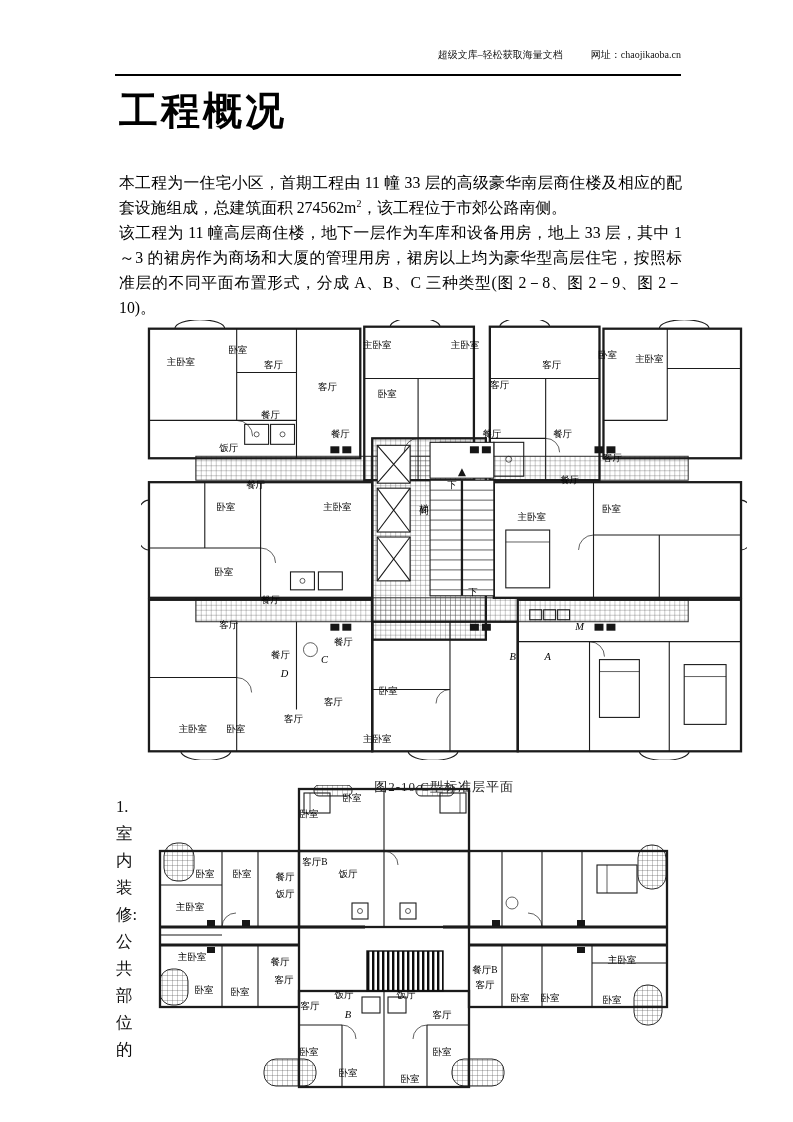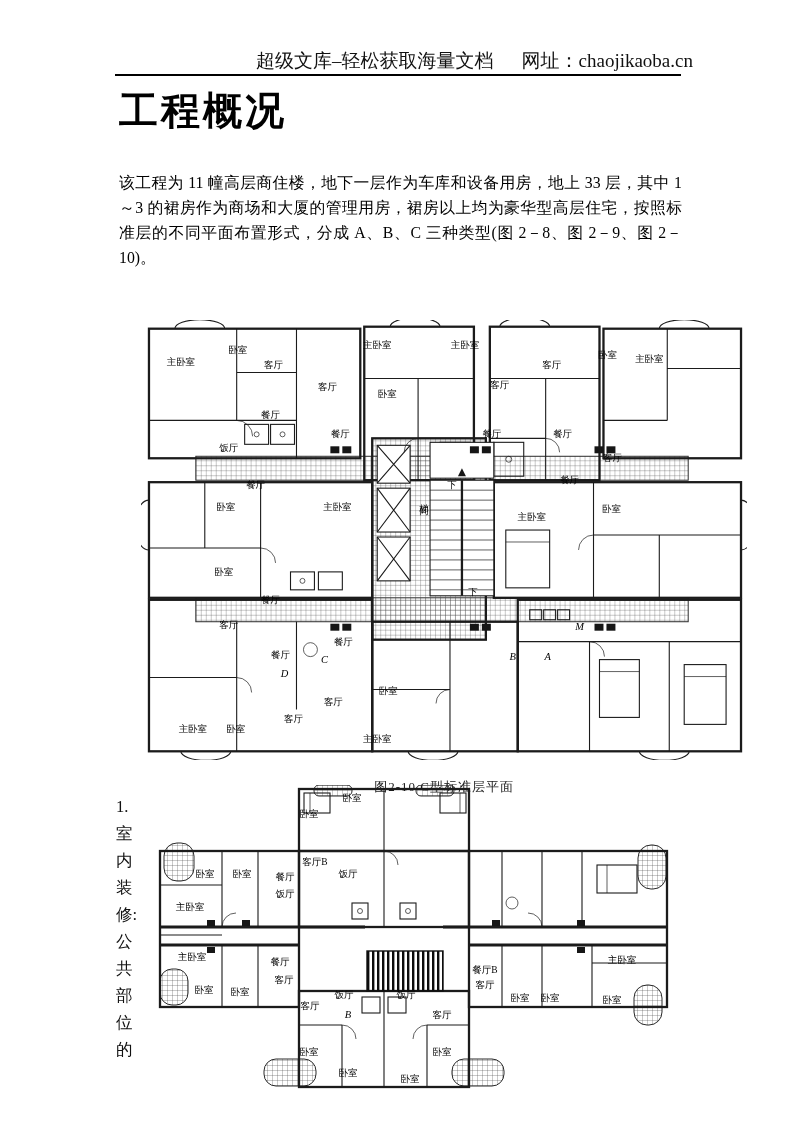--- a/index.html
+++ b/index.html
@@ -1,18 +1,18 @@
 <!DOCTYPE html>
 <html><head>
 <meta charset="utf-8">
 <style>
   html,body{margin:0;padding:0;}
   body{width:793px;height:1122px;background:#ffffff;position:relative;overflow:hidden;
        font-family:"Liberation Serif","DejaVu Serif",serif;color:#000;}
-  .header-text{position:absolute;top:48px;right:100px;font-size:19px;white-space:nowrap;color:#111;}
+  .header-text{position:absolute;top:48px;right:112px;font-size:10px;white-space:nowrap;color:#111;}
   .header-text .gap{display:inline-block;width:28px;}
   .header-rule{position:absolute;left:115px;top:74px;width:566px;border-top:2px solid #000;height:0;}
   .page-title{position:absolute;left:119px;top:84px;font-size:39px;font-weight:bold;letter-spacing:3px;}
   .body-text{position:absolute;left:119px;top:170px;width:563px;font-size:15.8px;line-height:25px;text-align:justify;}
   .body-text p{margin:0;}
   .body-text sup{font-size:10px;line-height:0;}
   .figure{position:absolute;}
   .figure .caption{text-align:center;font-size:13px;letter-spacing:1px;color:#1c1c1c;margin-top:18px;}
   .fig1{left:141px;top:320px;width:606px;}
   .fig2{left:152px;top:785px;width:520px;}
@@ -36,20 +36,21 @@
 <body>
 
 <div class="header-text">
   <span>超级文库–轻松获取海量文档</span><span class="gap"></span><span>网址：</span><span>chaojikaoba.cn</span>
 </div>
 <div class="header-rule"></div>
 
 <div class="page-title">工程概况</div>
 
 <div class="body-text">
+  <p><span>本工程为一住宅小区，首期工程由 11 幢 33 层的高级豪华南层商住楼及相应的配套设施组成，总建筑面积 274562m</span><sup>2</sup><span>，该工程位于市郊公路南侧。</span></p>
   <p>该工程为 11 幢高层商住楼，地下一层作为车库和设备用房，地上 33 层，其中 1～3 的裙房作为商场和大厦的管理用房，裙房以上均为豪华型高层住宅，按照标准层的不同平面布置形式，分成 A、B、C 三种类型(图 2－8、图 2－9、图 2－10)。</p>
 </div>
 
 <div class="figure fig1">
   <svg width="606" height="440" viewBox="0 0 608 440">
     <defs>
       <pattern id="gh1" width="5" height="5" patternUnits="userSpaceOnUse">
         <path d="M0 0H5M0 0V5" stroke="#4a4a4a" stroke-width="0.6" fill="none"></path>
       </pattern>
     </defs>

